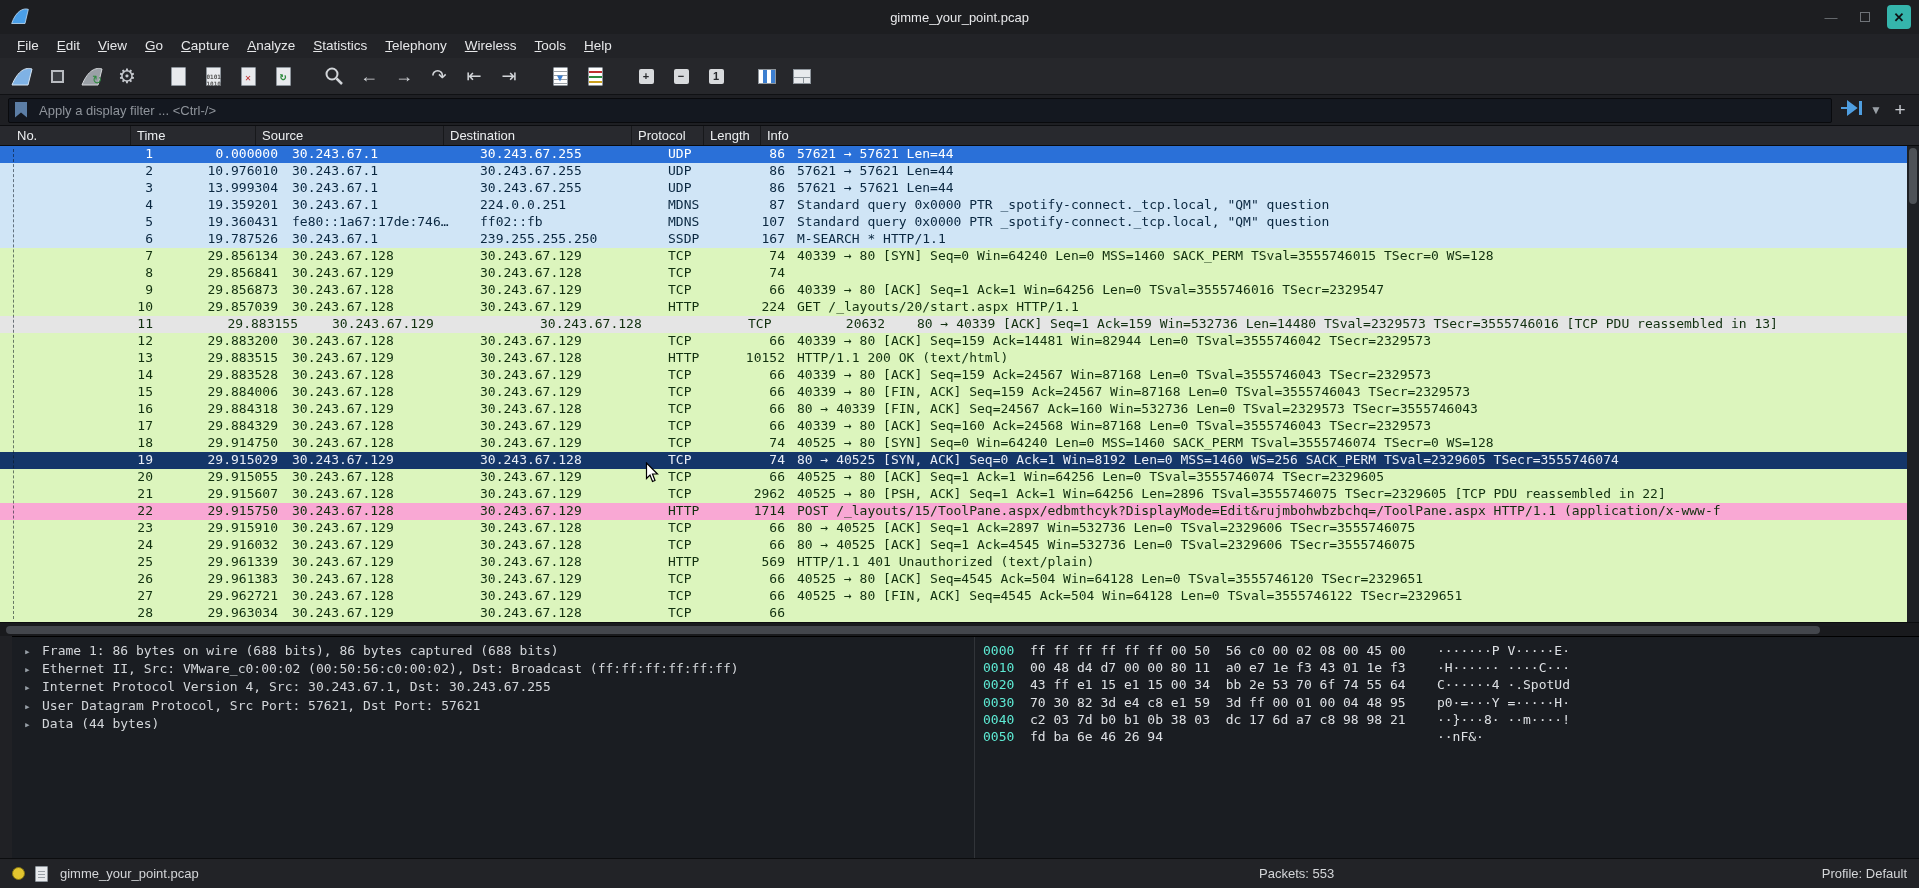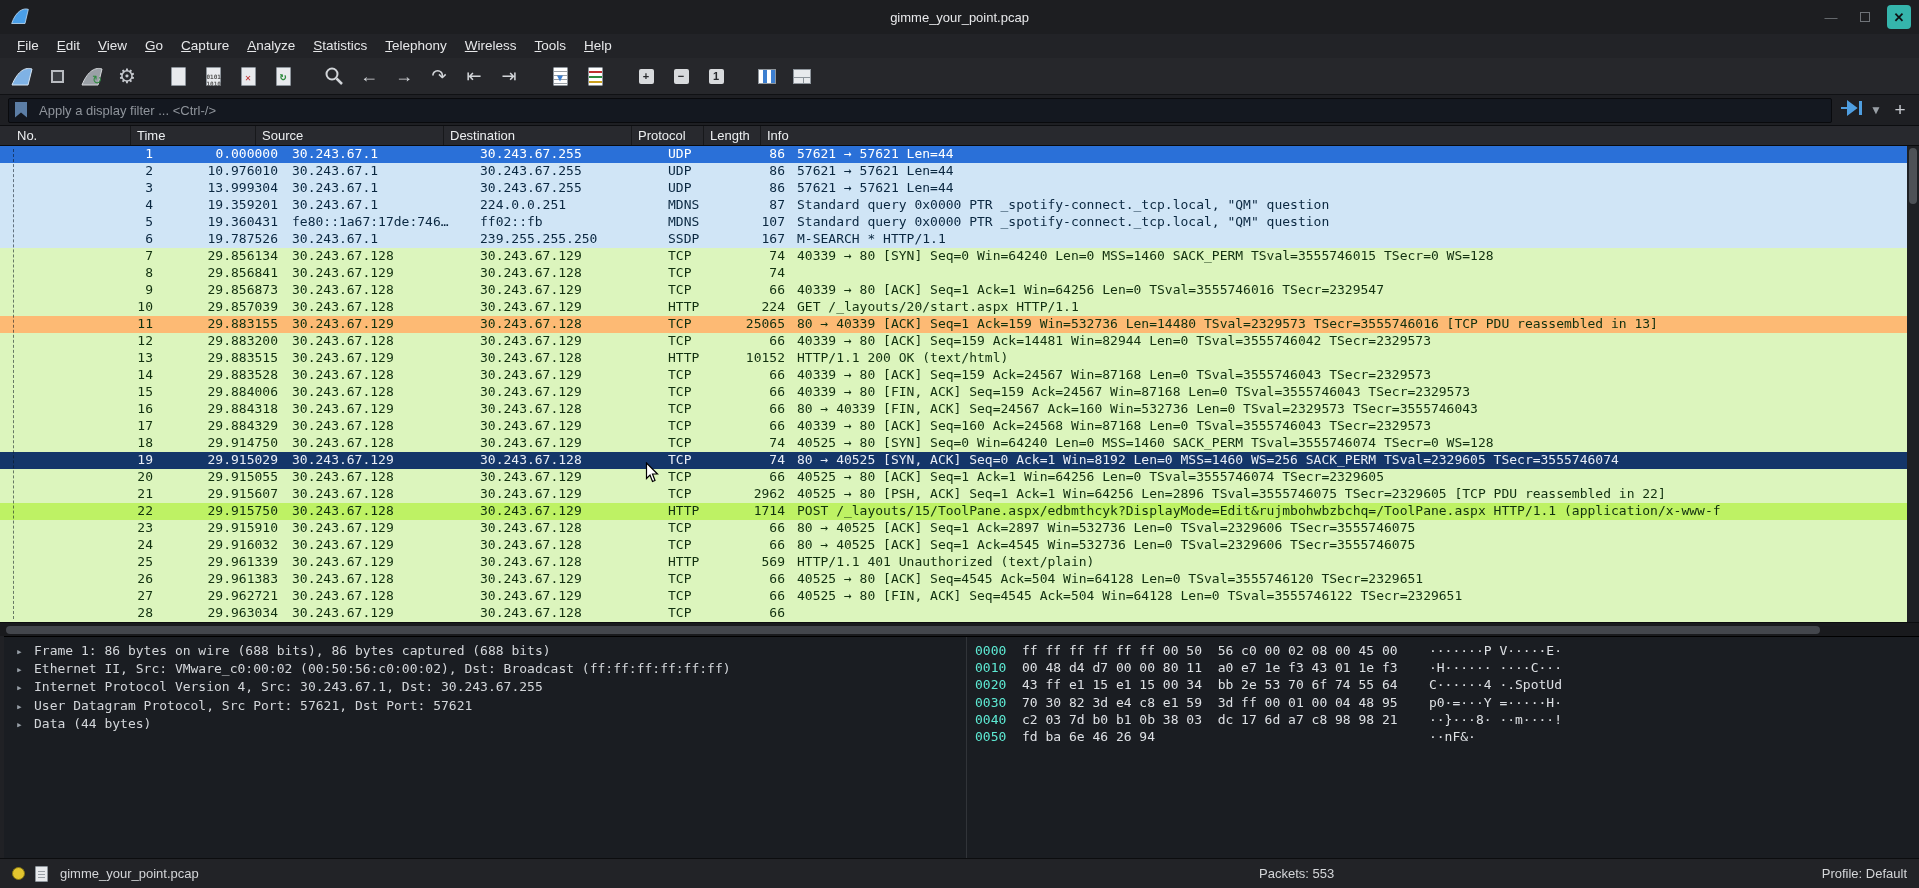--- a/index.html
+++ b/index.html
@@ -67,21 +67,21 @@
   .c-len  { width:57px;  text-align:right; padding-right:6px; }
   .c-info { flex:1; padding-left:6px; }
   .h-no{width:131px;padding-left:17px;} .h-time{width:125px;} .h-src{width:188px;} .h-dst{width:188px;} .h-pro{width:72px;} .h-len{width:57px;} .h-info{flex:1;border-right:none;}
 
   .vscroll { position:absolute; top:146px; right:0; width:12px; height:476px; background:#1e2024; z-index:6; }
   .vthumb { position:absolute; top:2px; left:2px; width:8px; height:56px; background:#4e5257; border-radius:4px; }
   .hscroll { position:absolute; top:622px; left:0; right:0; height:14px; background:#191a1d; border-top:1px solid #0c0d0f; }
   .hthumb { position:absolute; top:3px; left:6px; width:1814px; height:8px; background:#43464c; border-radius:4px; }
 
   
-  .lower { position:absolute; top:636px; left:4px; right:0; height:222px; background:#1a1d22; border-top:1px solid #000; display:flex; }
+  .lower { position:absolute; top:636px; left:12px; right:0; height:222px; background:#1a1d22; border-top:1px solid #000; display:flex; }
   .details { width:962px; padding:5px 0 0 12px; overflow:hidden; }
   .dline { font:13px "DejaVu Sans Mono", monospace; color:#d3d6da; line-height:17.2px; white-space:pre; }
   .tri { color:#98a0a8; font-size:11px; display:inline-block; width:18px; }
   .bytes { flex:1; border-left:1px solid #313439; padding:5px 0 0 8px; overflow:hidden; }
   .bline { font:13px "DejaVu Sans Mono", monospace; line-height:17.2px; white-space:pre; }
   .off { color:#5eead4; }
   .hex { color:#dde0e4; }
   .asc { color:#dde0e4; }
 
   
@@ -325,27 +325,27 @@
       </div>
       <div class="prow" style="background: rgb(220, 245, 189); color: rgb(17, 48, 15);">
         <div class="pc c-no">10</div>
         <div class="pc c-time">29.857039</div>
         <div class="pc c-src">30.243.67.128</div>
         <div class="pc c-dst">30.243.67.129</div>
         <div class="pc c-pro">HTTP</div>
         <div class="pc c-len">224</div>
         <div class="pc c-info">GET /_layouts/20/start.aspx HTTP/1.1 </div>
       </div>
-      <div class="prow" style="background: #fdba74; color: rgb(17, 48, 15);">
+      <div class="prow" style="background: #e5e5e5; color: rgb(17, 48, 15); gap: 20px;">
         <div class="pc c-no">11</div>
         <div class="pc c-time">29.883155</div>
         <div class="pc c-src">30.243.67.129</div>
         <div class="pc c-dst">30.243.67.128</div>
         <div class="pc c-pro">TCP</div>
-        <div class="pc c-len">25065</div>
+        <div class="pc c-len">20632</div>
         <div class="pc c-info">80 → 40339 [ACK] Seq=1 Ack=159 Win=532736 Len=14480 TSval=2329573 TSecr=3555746016 [TCP PDU reassembled in 13]</div>
       </div>
       <div class="prow" style="background: rgb(220, 245, 189); color: rgb(17, 48, 15);">
         <div class="pc c-no">12</div>
         <div class="pc c-time">29.883200</div>
         <div class="pc c-src">30.243.67.128</div>
         <div class="pc c-dst">30.243.67.129</div>
         <div class="pc c-pro">TCP</div>
         <div class="pc c-len">66</div>
         <div class="pc c-info">40339 → 80 [ACK] Seq=159 Ack=14481 Win=82944 Len=0 TSval=3555746042 TSecr=2329573</div>
@@ -424,21 +424,21 @@
       </div>
       <div class="prow" style="background: rgb(220, 245, 189); color: rgb(17, 48, 15);">
         <div class="pc c-no">21</div>
         <div class="pc c-time">29.915607</div>
         <div class="pc c-src">30.243.67.128</div>
         <div class="pc c-dst">30.243.67.129</div>
         <div class="pc c-pro">TCP</div>
         <div class="pc c-len">2962</div>
         <div class="pc c-info">40525 → 80 [PSH, ACK] Seq=1 Ack=1 Win=64256 Len=2896 TSval=3555746075 TSecr=2329605 [TCP PDU reassembled in 22]</div>
       </div>
-      <div class="prow" style="background: #bef264; color: rgb(17, 48, 15);">
+      <div class="prow" style="background: #f9a8d4; color: rgb(17, 48, 15);">
         <div class="pc c-no">22</div>
         <div class="pc c-time">29.915750</div>
         <div class="pc c-src">30.243.67.128</div>
         <div class="pc c-dst">30.243.67.129</div>
         <div class="pc c-pro">HTTP</div>
         <div class="pc c-len">1714</div>
         <div class="pc c-info">POST /_layouts/15/ToolPane.aspx/edbmthcyk?DisplayMode=Edit&amp;rujmbohwbzbchq=/ToolPane.aspx HTTP/1.1  (application/x-www-f</div>
       </div>
       <div class="prow" style="background: rgb(220, 245, 189); color: rgb(17, 48, 15);">
         <div class="pc c-no">23</div>

